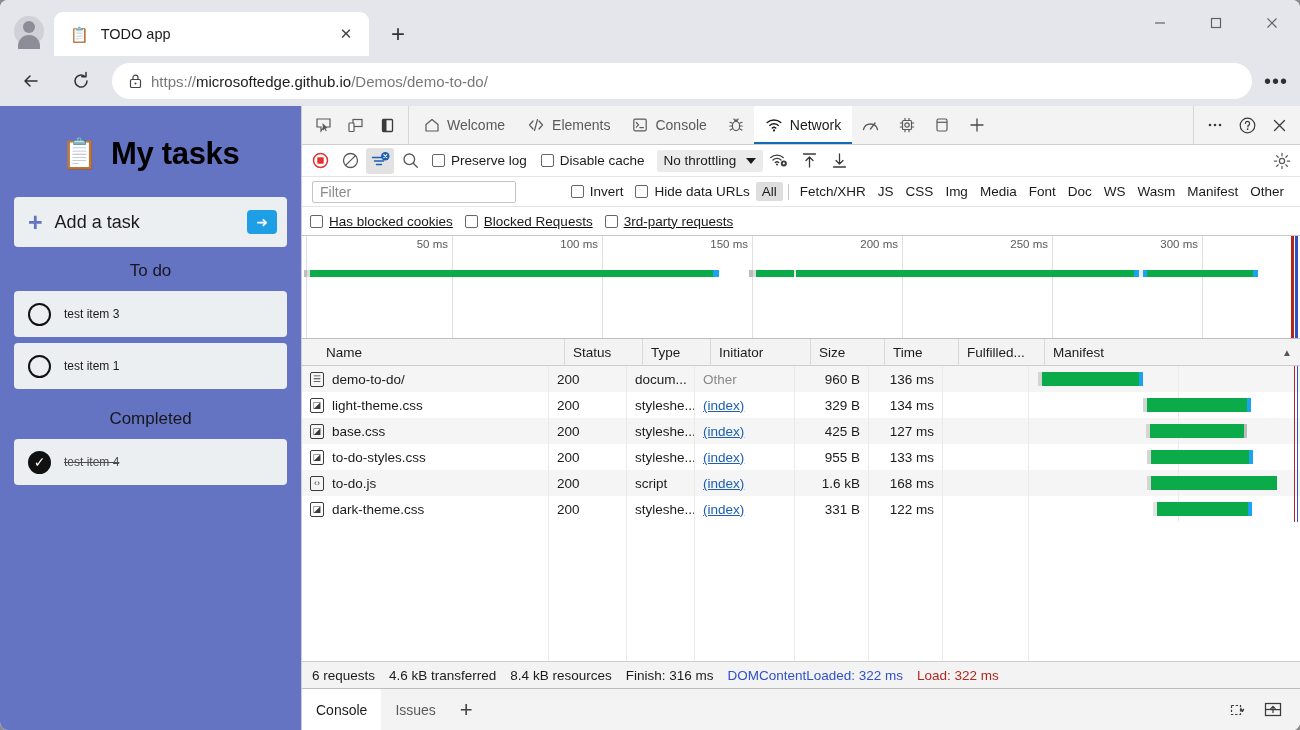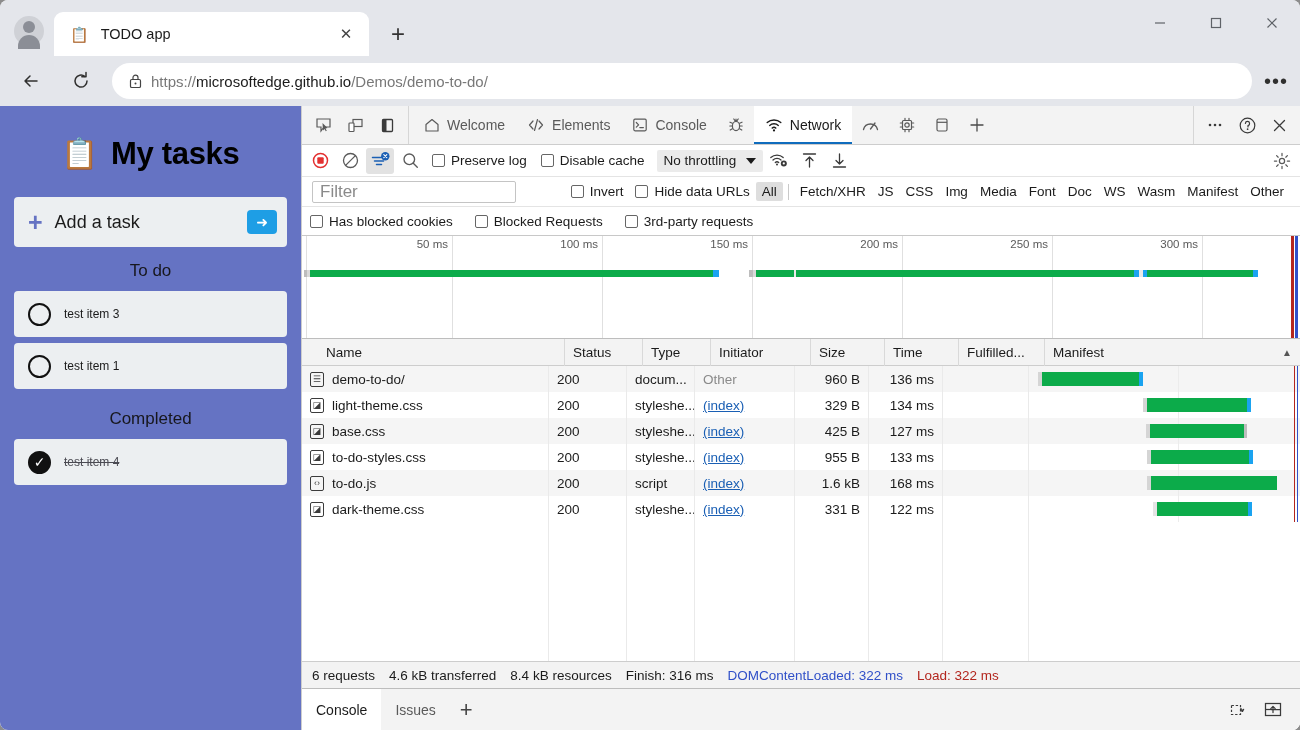--- a/index.html
+++ b/index.html
@@ -206,35 +206,36 @@
 
   
   .nt-filterbar {
     height: 30px; display: flex; align-items: center;
     padding: 0 4px; gap: 0; flex: 0 0 auto;
     border-bottom: 1px solid #e4e4e4;
   }
   .filter-input {
     width: 204px; height: 22px; background: #fff;
     border: 1px solid #c4c4c4; border-radius: 2px;
-    font-size: 17px; color: #8a8a8a; padding: 0 7px;
+    font-size: 14px; color: #8a8a8a; padding: 0 7px;
     display: flex; align-items: center; margin: 0 6px; flex: 0 0 auto;
   }
   .ftype {
     font-size: 13.5px; color: #1b1b1b; padding: 2px 6px;
     border-radius: 2px; white-space: nowrap;
   }
   .ftype.active { background: #dedede; }
   .fdivider { width: 1px; height: 16px; background: #c9c9c9; margin: 0 5px; }
 
   
   .nt-filterbar2 {
     height: 29px; display: flex; align-items: center;
-    padding: 0 8px; gap: 10px; flex: 0 0 auto;
+    padding: 0 8px; flex: 0 0 auto;
     border-bottom: 1px solid #c8c8c8;
+    text-decoration: underline;
   }
 
   
   .nt-overview {
     height: 103px; flex: 0 0 auto;
     border-bottom: 1px solid #bdbdbd;
     position: relative; background: #fff;
     overflow: hidden;
   }
   .ov-ruler { position: absolute; left: 0; right: 0; top: 0; height: 103px; }

